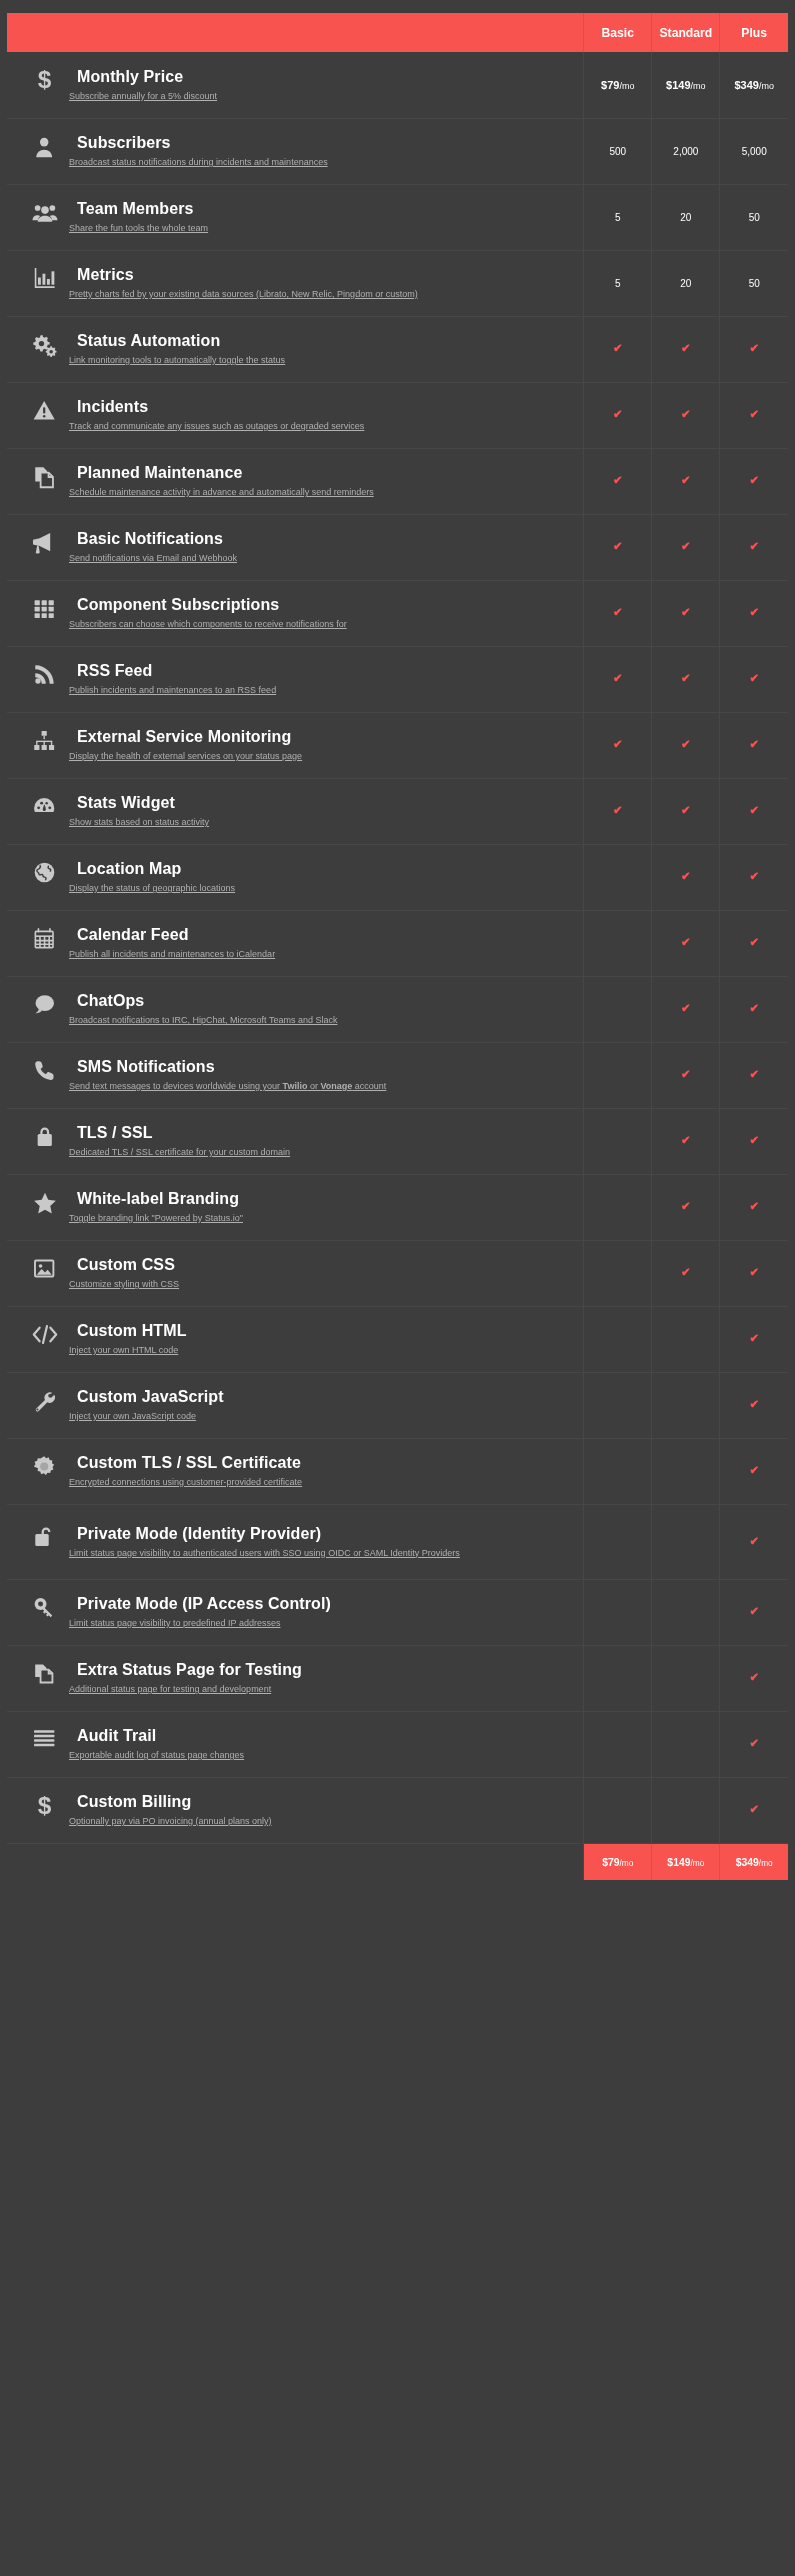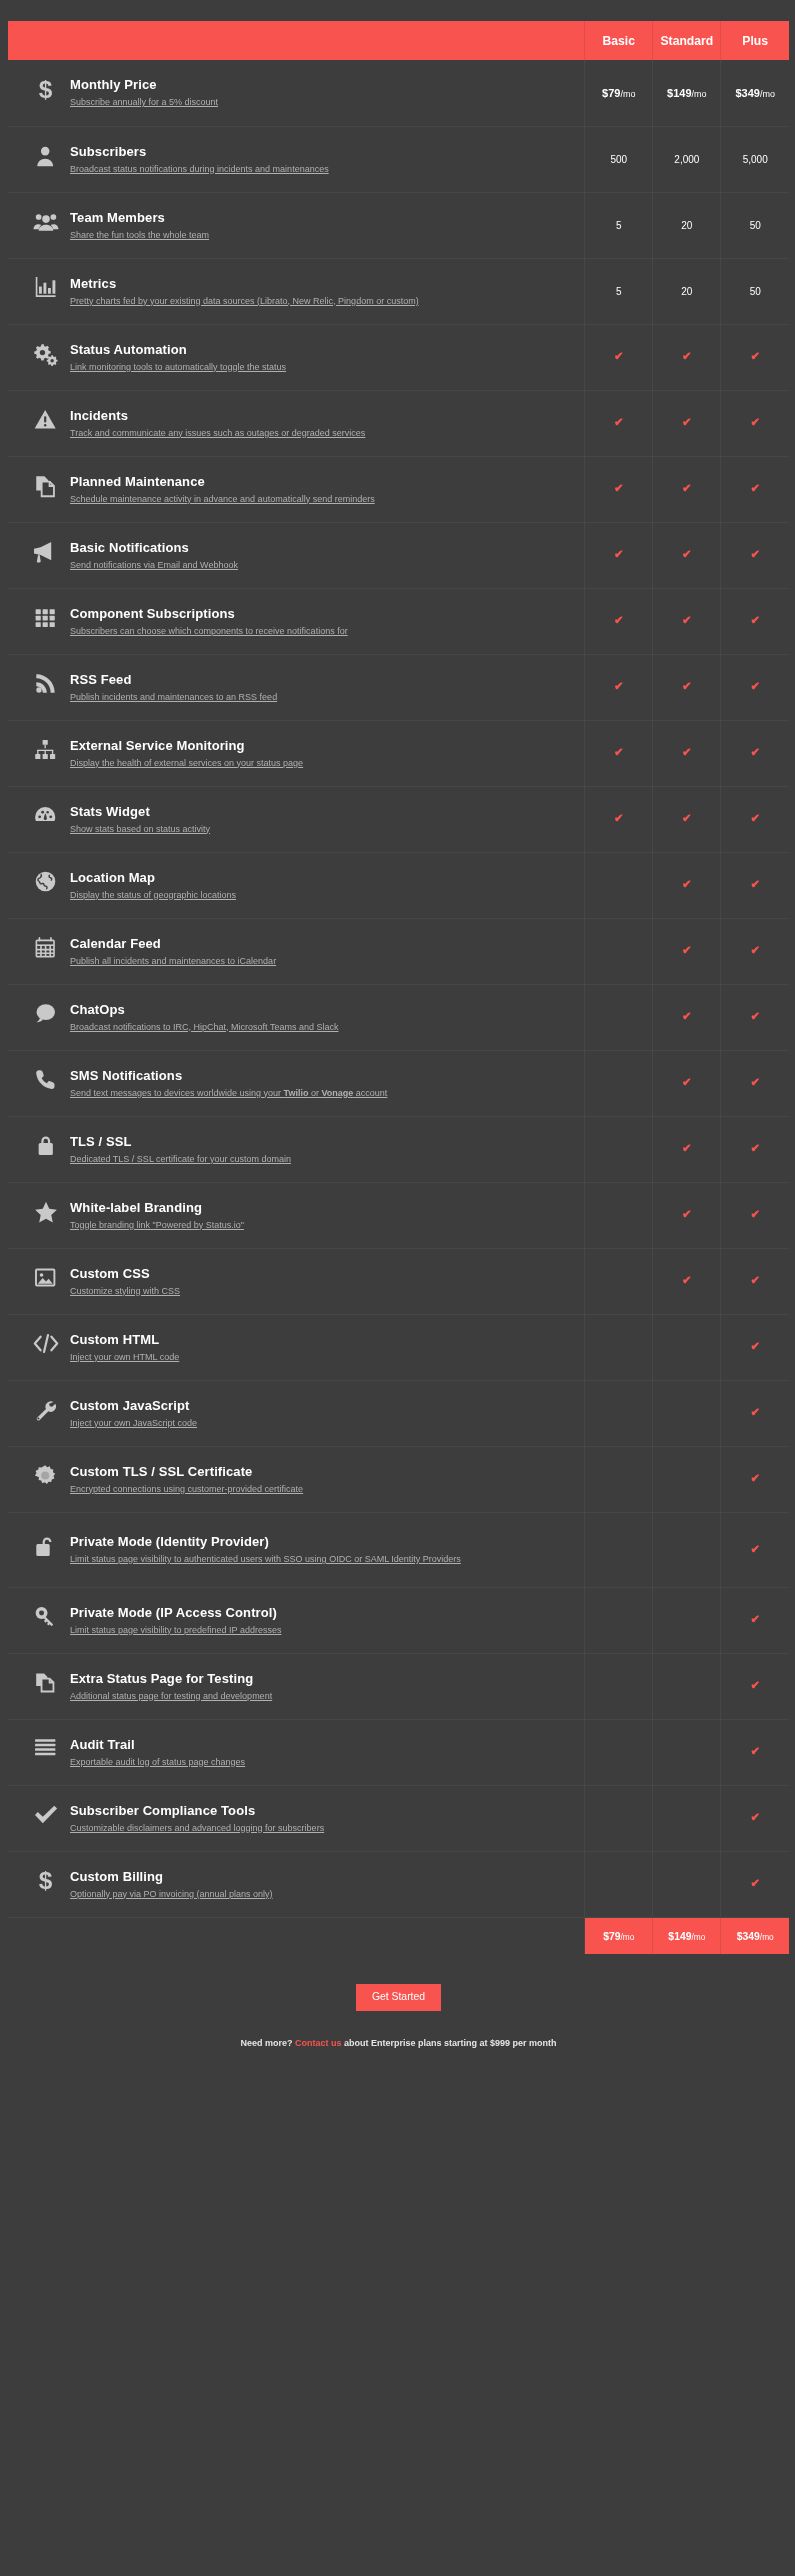--- a/index.html
+++ b/index.html
@@ -9,21 +9,21 @@
     background: #3d3d3d;
     font-family: "Liberation Sans", sans-serif;
     -webkit-font-smoothing: antialiased;
   }
 
   #page {
     width: 795px;
     min-height: 2576px;
     background: #3d3d3d;
     position: relative;
-    padding: 8px;
+    padding: 0;
   }
 
   .table-wrap {
     width: 781px;
     margin: 0 auto;
     padding-top: 13px;
   }
 
   table.pricing {
     width: 781px;
@@ -87,24 +87,25 @@
     font-size: 24.4px;
     line-height: 24.4px;
     font-family: "Liberation Sans", sans-serif;
     font-weight: bold;
   }
 
   .text-box { padding-top: 0.7px; }
 
   .feature-title {
     color: #ffffff;
-    font-size: 13px;
+    font-size: 16px;
     font-weight: bold;
     letter-spacing: 0.1px;
     margin-bottom: 5px;
+    margin-left: 8px;
   }
   .feature-desc {
     color: #b0b0b0;
     font-size: 9px;
     font-weight: normal;
     line-height: 1.3;
     text-decoration: underline;
   }
   .feature-desc a,
   .feature-desc .lnk {
@@ -741,38 +742,20 @@
               </div>
             </td>
             <td class="plan-cell"></td>
             <td class="plan-cell"></td>
             <td class="plan-cell"><span class="check">✔</span></td>
           </tr>
           <tr>
             <td class="feature-cell">
               <div class="feature-inner">
                 <div class="icon-box">
-                  <svg width="26" height="23" viewBox="0 0 26 22" fill="#c9c9c9">
-                    <path d="M2 11.4l2.8-2.9 5 4.8L21.3 2.2l2.8 2.9L9.8 19.8z"></path>
-                  </svg>
-                </div>
-                <div class="text-box">
-                  <div class="feature-title">Subscriber Compliance Tools</div>
-                  <div class="feature-desc">Customizable disclaimers and advanced logging for subscribers</div>
-                </div>
-              </div>
-            </td>
-            <td class="plan-cell"></td>
-            <td class="plan-cell"></td>
-            <td class="plan-cell"><span class="check">✔</span></td>
-          </tr>
-          <tr>
-            <td class="feature-cell">
-              <div class="feature-inner">
-                <div class="icon-box">
                   <span class="glyph">$</span>
                 </div>
                 <div class="text-box">
                   <div class="feature-title">Custom Billing</div>
                   <div class="feature-desc">Optionally pay via PO invoicing (annual plans only)</div>
                 </div>
               </div>
             </td>
             <td class="plan-cell"></td>
             <td class="plan-cell"></td>
@@ -789,23 +772,15 @@
             <span class="price-big">$149</span><span class="price-suffix">/mo</span>
           </td>
           <td class="foot-price">
             <span class="price-big">$349</span><span class="price-suffix">/mo</span>
           </td>
         </tr>
       </tfoot>
     </table>
   </div>
 
-  <div class="cta-area">
-    <button class="get-started">Get Started</button>
-    <div class="need-more">
-      <span class="plain">Need more?</span>
-      <a href="#" class="contact">Contact us</a>
-      <span class="plain">about Enterprise plans starting at $999 per month</span>
-    </div>
-  </div>
 
 </div>
 
 
 </body></html>

